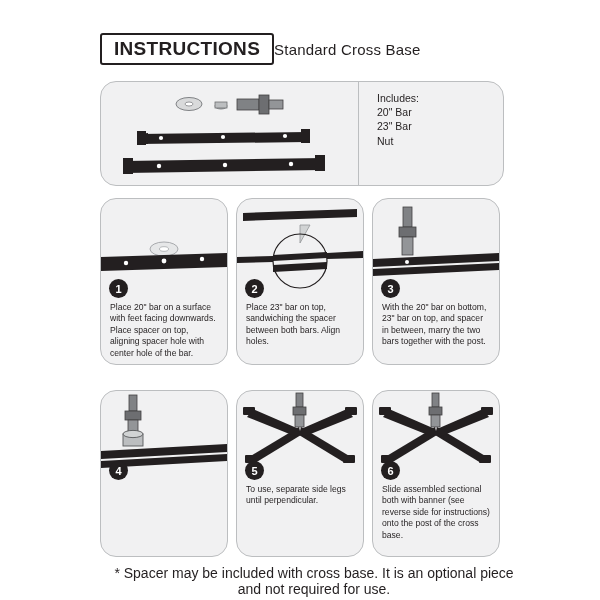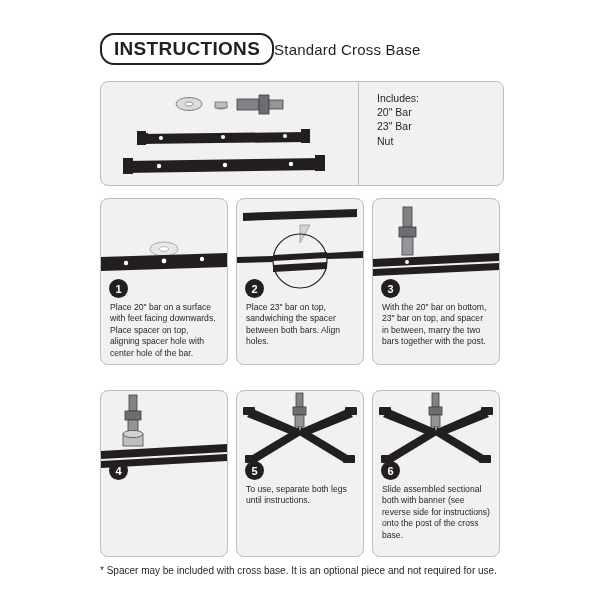--- a/index.html
+++ b/index.html
@@ -23,41 +23,41 @@
     left: 100px;
     top: 33px;
     width: 404px;
     height: 32px;
     display: flex;
     align-items: center;
   }
   .header-badge {
     background: #ffffff;
     border: 2px solid #231f20;
-    border-radius: 14px;
+    border-radius: 3px;
     padding: 4px 12px 5px 12px;
     font-size: 19px;
     font-weight: bold;
     letter-spacing: 0.3px;
     color: #231f20;
     line-height: 1;
   }
   .header-sub {
     margin-left: 0;
     font-size: 15px;
     color: #231f20;
     letter-spacing: 0.2px;
   }
 
   
   .panel {
     position: absolute;
     background: #f1f1f2;
     border: 1px solid #bcbec0;
-    border-radius: 8px;
+    border-radius: 16px;
     box-sizing: border-box;
   }
 
   
   #parts-panel {
     left: 100px;
     top: 81px;
     width: 404px;
     height: 105px;
   }
@@ -127,24 +127,25 @@
     font-size: 8.6px;
     line-height: 11.4px;
     color: #231f20;
   }
   .step-4 .step-num, .step-5 .step-num, .step-6 .step-num { top: 70px; }
   .step-4 .step-text, .step-5 .step-text, .step-6 .step-text { top: 93px; }
 
   
   .footnote {
     position: absolute;
-    left: 100px;
+    left: 112px;
     top: 565px;
     width: 404px;
-    font-size: 10px;
+    text-align: center;
+    font-size: 14px;
     color: #231f20;
   }
 </style>
 </head>
 <body>
 
 <div class="page">
 
   <div class="header">
     <div class="header-badge">INSTRUCTIONS</div>
@@ -271,21 +272,21 @@
         <path d="M64 36 L114 66 L108 72 L62 44 Z" fill="#231f20"></path>
         <path d="M62 38 L16 18 L10 26 L60 46 Z" fill="#231f20"></path>
         <path d="M64 38 L110 18 L116 26 L66 46 Z" fill="#231f20"></path>
         <rect x="8" y="64" width="12" height="8" rx="1" fill="#231f20"></rect>
         <rect x="106" y="64" width="12" height="8" rx="1" fill="#231f20"></rect>
         <rect x="6" y="16" width="12" height="8" rx="1" fill="#231f20"></rect>
         <rect x="108" y="16" width="12" height="8" rx="1" fill="#231f20"></rect>
       </svg>
     </div>
     <div class="step-num">5</div>
-    <div class="step-text">To use, separate both legs until instructions.</div>
+    <div class="step-text">To use, separate side legs until perpendicular.</div>
   </div>
 
   <div class="panel step-panel step-6" id="step-6">
     <div class="step-art">
       <svg width="126" height="85" viewBox="0 0 126 85">
         <rect x="59" y="2" width="7" height="14" fill="#808285" stroke="#414042" stroke-width="0.8"></rect>
         <rect x="56" y="16" width="13" height="8" fill="#6d6e71" stroke="#414042" stroke-width="0.8"></rect>
         <rect x="58" y="24" width="9" height="12" fill="#939598" stroke="#414042" stroke-width="0.8"></rect>
         <path d="M62 36 L12 66 L18 72 L64 44 Z" fill="#231f20"></path>
         <path d="M64 36 L114 66 L108 72 L62 44 Z" fill="#231f20"></path>

